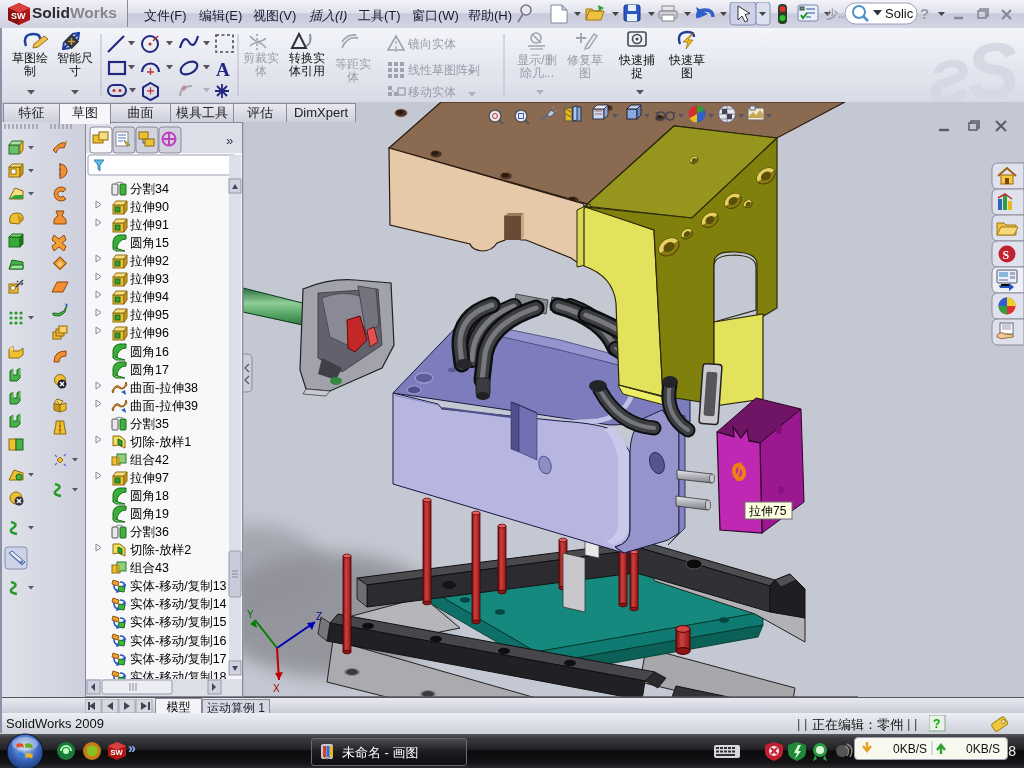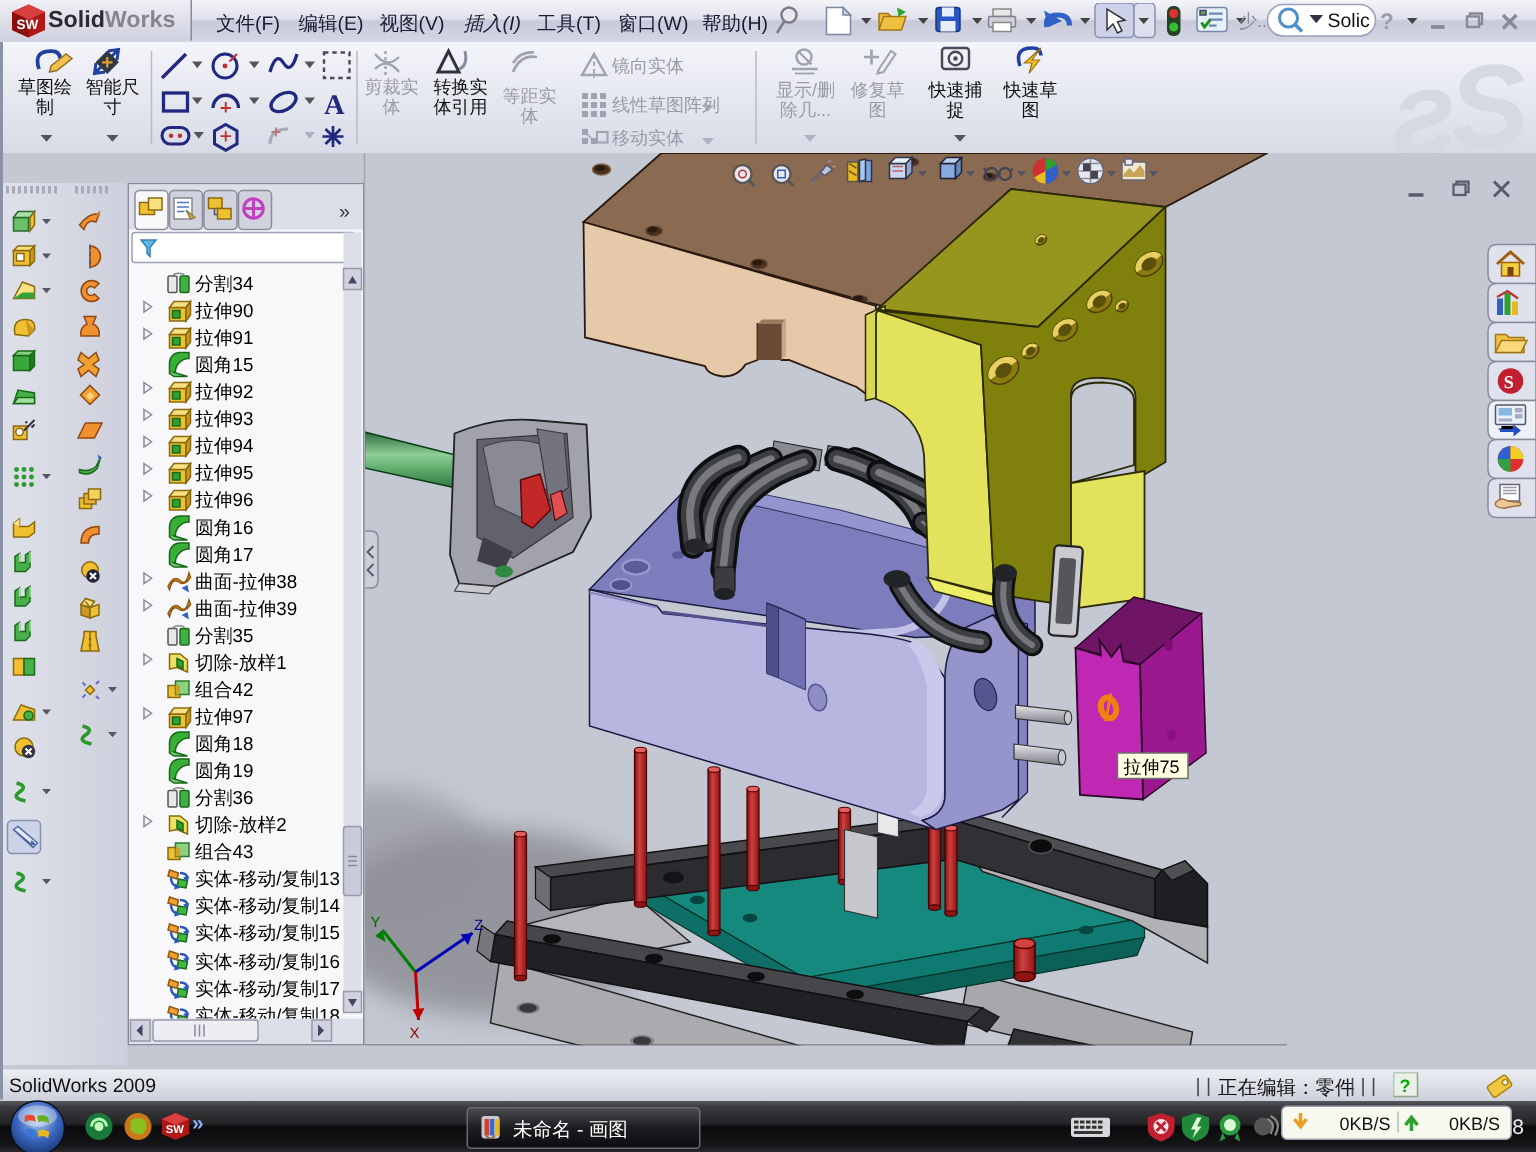--- a/index.html
+++ b/index.html
@@ -626,20 +626,28 @@
             <path d="M0 12 q4 -4 8 -1 l8 1 q2 1 0 2 l-7 1 q-5 2 -9 -1 z" fill="#f0c898" stroke="#a07040"></path>
           </g>
       </g>
 
       <path d="M240,354 h7 q5,0 5,5 v28 q0,5 -5,5 h-7 z" fill="#ccced8" stroke="#8a8a9c"></path>
       <path d="M249,364 l-4,4 4,4 M249,376 l-4,4 4,4" stroke="#556" fill="none" stroke-width="1.2"></path>
       <line x1="243" y1="697" x2="858" y2="697" stroke="#55555f" stroke-width="1.5"></line>
       <line x1="243" y1="102" x2="243" y2="697" stroke="#9aa" stroke-width="1"></line>
     </svg>
   </div>
+  <div id="tabrow">
+    <div class="ctab" style="left:3px;width:55px;">特征</div>
+    <div class="ctab act" style="left:59px;width:50px;">草图</div>
+    <div class="ctab" style="left:110px;width:59px;">曲面</div>
+    <div class="ctab" style="left:170px;width:62px;">模具工具</div>
+    <div class="ctab" style="left:233px;width:52px;">评估</div>
+    <div class="ctab" style="left:286px;width:68px;">DimXpert</div>
+  </div>
   <svg width="0" height="0" style="position:absolute">
       <defs>
     <g id="s-split">
           <rect x="1" y="3" width="6" height="11" rx="1" fill="#e8e8ea" stroke="#555"></rect>
           <rect x="9" y="3" width="6" height="11" rx="1" fill="#40b040" stroke="#1a6a1a"></rect>
           <path d="M4 3 q2 -3 8 -1" fill="none" stroke="#888"></path>
         </g>
     <g id="s-ext">
           <rect x="2" y="6" width="11" height="9" fill="#f0c030" stroke="#8a6a10"></rect>
           <polygon points="2,6 5,2 16,2 13,6" fill="#f8e080" stroke="#8a6a10"></polygon>
@@ -943,20 +951,38 @@
         <path d="M146 543 l3 5 3 -5 z" fill="#446"></path>
       <rect x="0" y="556" width="156" height="17" fill="#dcdee8"></rect>
       <rect x="1" y="557" width="13" height="14" fill="#d0d2de" stroke="#99a"></rect>
         <path d="M9 560 l-4 4 4 4 z" fill="#446"></path>
       <rect x="16" y="557" width="70" height="14" rx="2" fill="#eceef4" stroke="#99a"></rect>
         <path d="M44 560 v8 M47 560 v8 M50 560 v8" stroke="#889"></path>
       <rect x="122" y="557" width="13" height="14" fill="#d0d2de" stroke="#99a"></rect>
         <path d="M126 560 l4 4 -4 4 z" fill="#446"></path>
     </svg>
   </div>
+  <div id="btabs">
+    <svg class="abs" style="left:85px;top:1px" width="70" height="15">
+      <g fill="#d6d8e2" stroke="#9aa">
+          <rect x="0" y="0" width="16" height="14"></rect>
+          <rect x="17" y="0" width="16" height="14"></rect>
+          <rect x="34" y="0" width="16" height="14"></rect>
+          <rect x="51" y="0" width="16" height="14"></rect>
+        </g>
+      <g fill="#445">
+          <path d="M4 7 l6 -4 v8 z M3 3 h2 v8 h-2 z"></path>
+          <path d="M22 7 l6 -4 v8 z"></path>
+          <path d="M45 7 l-6 -4 v8 z"></path>
+          <path d="M62 7 l-6 -4 v8 z M63 3 h2 v8 h-2 z"></path>
+        </g>
+    </svg>
+    <div style="position:absolute;left:155px;top:0px;width:45px;height:15px;background:#f4f4f8;border:1px solid #889;border-bottom:none;font-size:12px;text-align:center;">模型</div>
+    <div style="position:absolute;left:202px;top:1px;width:66px;height:14px;background:#d6d8e2;border:1px solid #889;border-bottom:none;font-size:12px;text-align:center;color:#223;">运动算例 1</div>
+  </div>
   <div id="status">
     <div style="position:absolute;left:6px;top:3px;">SolidWorks 2009</div>
     <div style="position:absolute;left:797px;top:3px;color:#445;">| |</div>
     <div style="position:absolute;left:812px;top:3px;">正在编辑：零件</div>
     <div style="position:absolute;left:900px;top:3px;color:#445;">| | |</div>
     <svg class="abs" style="left:929px;top:2px" width="90" height="17">
       <rect x="0" y="0" width="16" height="16" fill="#e8f0e8" stroke="#8a8"></rect>
         <text x="4" y="13" font-size="12" font-weight="bold" fill="#0a0">?</text>
       <g transform="translate(62,1) rotate(-35 8 8)">
           <rect x="1" y="4" width="15" height="9" rx="2" fill="#f0c840" stroke="#a8861a"></rect>

